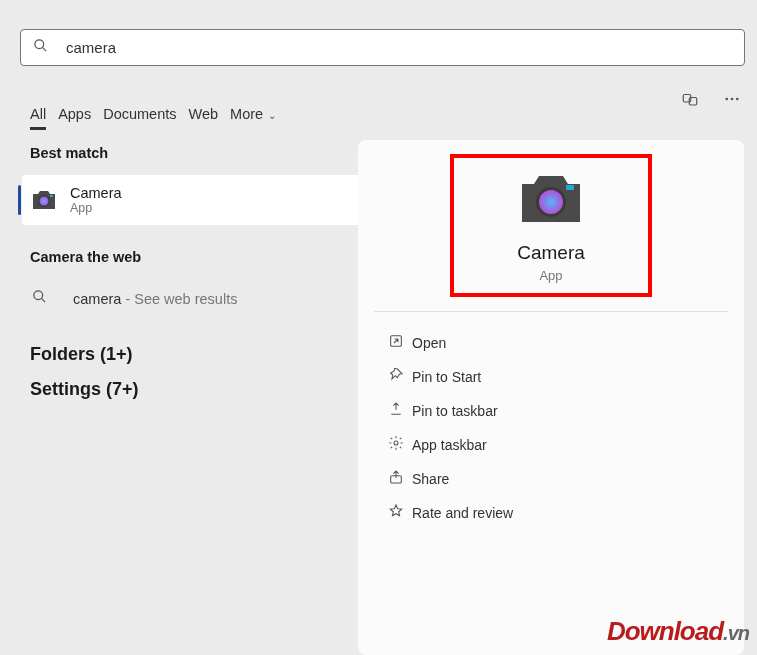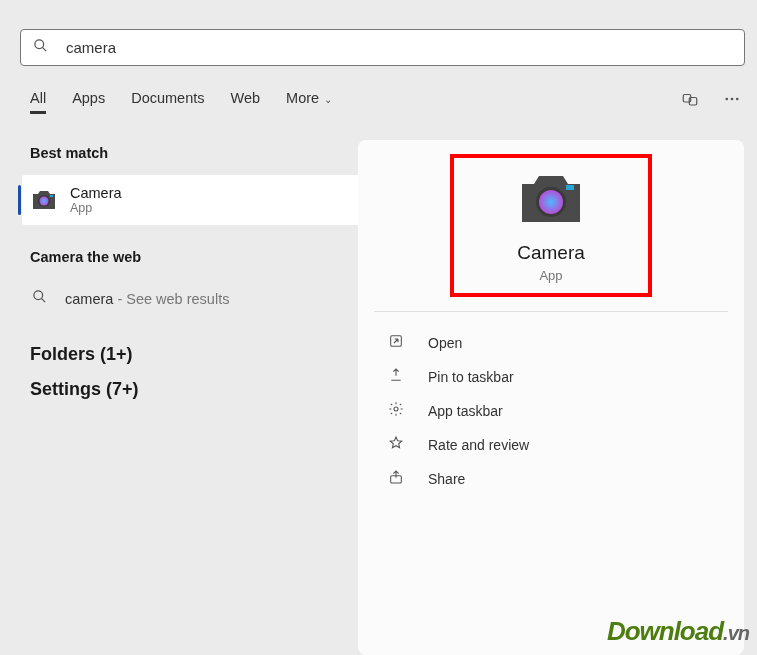--- a/index.html
+++ b/index.html
@@ -32,24 +32,24 @@
 .search-bar svg { width: 15px; height: 15px; }
 .search-bar input {
   border: none;
   outline: none;
   font-size: 15px;
   flex: 1;
   color: #333;
 }
 .tabs {
   position: absolute;
-  top: 90px;
+  top: 106px;
   left: 30px;
   display: flex;
-  gap: 26px;
+  gap: 12px;
   align-items: center;
 }
 .tabs .tab {
   font-size: 14.5px;
   color: #333;
   cursor: pointer;
   padding-bottom: 8px;
   position: relative;
 }
 .tabs .tab.active::after {
@@ -111,21 +111,21 @@
   align-items: center;
   justify-content: center;
 }
 .bm-title { font-size: 14.5px; color: #1a1a1a; font-weight: 400; }
 .bm-sub { font-size: 12.5px; color: #767676; }
 .web-row {
   margin: 0 12px 0 30px;
   padding: 10px 6px 10px 2px;
   display: flex;
   align-items: center;
-  gap: 18px;
+  gap: 26px;
   cursor: pointer;
 }
 .web-text { font-size: 14.5px; color: #333; }
 .web-text .muted { color: #767676; }
 .web-row .chev { margin-left: auto; color: #555; font-size: 13px; }
 .simple-h {
   font-size: 18px;
   font-weight: 600;
   color: #1a1a1a;
   margin: 26px 0 0 30px;
@@ -150,37 +150,37 @@
 .app-sub { font-size: 13px; color: #767676; margin-top: 4px; }
 .divider {
   height: 1px;
   background: #e0e0e0;
   margin: 14px 16px 0;
 }
 .actions { margin-top: 14px; }
 .action-row {
   display: flex;
   align-items: center;
-  gap: 24px;
+  gap: 8px;
   padding: 7px 0 7px 30px;
   cursor: pointer;
 }
 .action-row svg { width: 16px; height: 16px; flex-shrink: 0; }
 .action-label { font-size: 14px; color: #333; }
 .watermark {
   position: absolute;
   bottom: 8px;
   right: 8px;
   font-size: 26px;
   font-family: Arial, sans-serif;
   font-weight: 900;
   font-style: italic;
   letter-spacing: -1px;
 }
-.watermark .d { color: #4d7c0f; }
+.watermark .d { color: #b91c1c; }
 .watermark .vn { color: #666; font-size: 20px; margin-top: 44px; }
 </style>
 </head>
 <body>
 
 <div class="search-bar">
   <span>
     <svg viewBox="0 0 24 24" fill="none" stroke="#555" stroke-width="2">
       <circle cx="10" cy="10" r="7"></circle>
         <line x1="15" y1="15" x2="21" y2="21"></line>
@@ -286,49 +286,57 @@
         <svg viewBox="0 0 24 24" fill="none" stroke="#555" stroke-width="1.6">
             <rect x="4" y="4" width="16" height="16" rx="2"></rect>
             <path d="M9 15 l6-6 M15 9 h-5 M15 9 v5"></path>
           </svg>
       </span>
       <span class="action-label">Open</span>
     </div>
     <div class="action-row">
       <span>
         <svg viewBox="0 0 24 24" fill="none" stroke="#555" stroke-width="1.6">
+            <path d="M14 3 l7 7 -4 1 -3 5 -3-3 -5 5 1-6 -3-3 5-3 1-4z"></path>
+          </svg>
+      </span>
+      <span class="action-label">Pin to Start</span>
+    </div>
+    <div class="action-row">
+      <span>
+        <svg viewBox="0 0 24 24" fill="none" stroke="#555" stroke-width="1.6">
             <path d="M12 3 v10 M8 7 l4-4 4 4 M5 20 h14"></path>
           </svg>
       </span>
       <span class="action-label">Pin to taskbar</span>
     </div>
     <div class="action-row">
       <span>
         <svg viewBox="0 0 24 24" fill="none" stroke="#555" stroke-width="1.6">
             <circle cx="12" cy="12" r="3"></circle>
             <path d="M12 2v3M12 19v3M4.2 4.2l2.1 2.1M17.7 17.7l2.1 2.1M2 12h3M19 12h3M4.2 19.8l2.1-2.1M17.7 6.3l2.1-2.1"></path>
           </svg>
       </span>
       <span class="action-label">App taskbar</span>
     </div>
     <div class="action-row">
       <span>
         <svg viewBox="0 0 24 24" fill="none" stroke="#555" stroke-width="1.6">
-            <path d="M12 3 l2.5 5.5 6 .6 -4.5 4 1.3 6 -5.3-3 -5.3 3 1.3-6 -4.5-4 6-.6z"></path>
-          </svg>
-      </span>
-      <span class="action-label">Rate and review</span>
-    </div>
-    <div class="action-row">
-      <span>
-        <svg viewBox="0 0 24 24" fill="none" stroke="#555" stroke-width="1.6">
             <rect x="4" y="10" width="16" height="11" rx="2"></rect>
             <path d="M12 3 v10 M8 7 l4-4 4 4"></path>
           </svg>
       </span>
       <span class="action-label">Share</span>
     </div>
+    <div class="action-row">
+      <span>
+        <svg viewBox="0 0 24 24" fill="none" stroke="#555" stroke-width="1.6">
+            <path d="M12 3 l2.5 5.5 6 .6 -4.5 4 1.3 6 -5.3-3 -5.3 3 1.3-6 -4.5-4 6-.6z"></path>
+          </svg>
+      </span>
+      <span class="action-label">Rate and review</span>
+    </div>
   </div>
 </div>
 
 <div class="watermark">
   <span class="d">Download</span><span class="vn">.vn</span>
 </div>
 
 </body></html>

